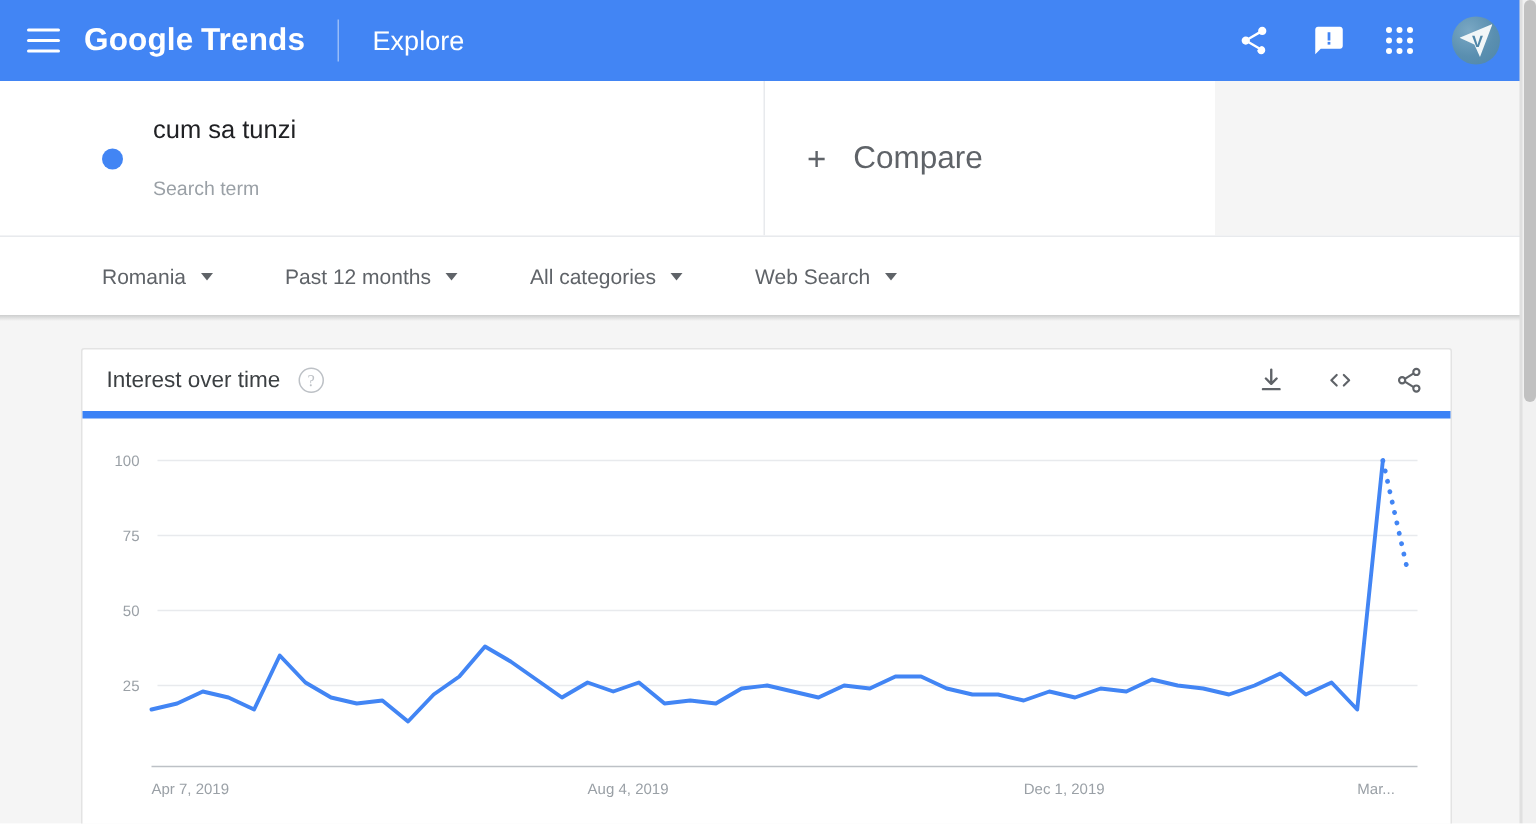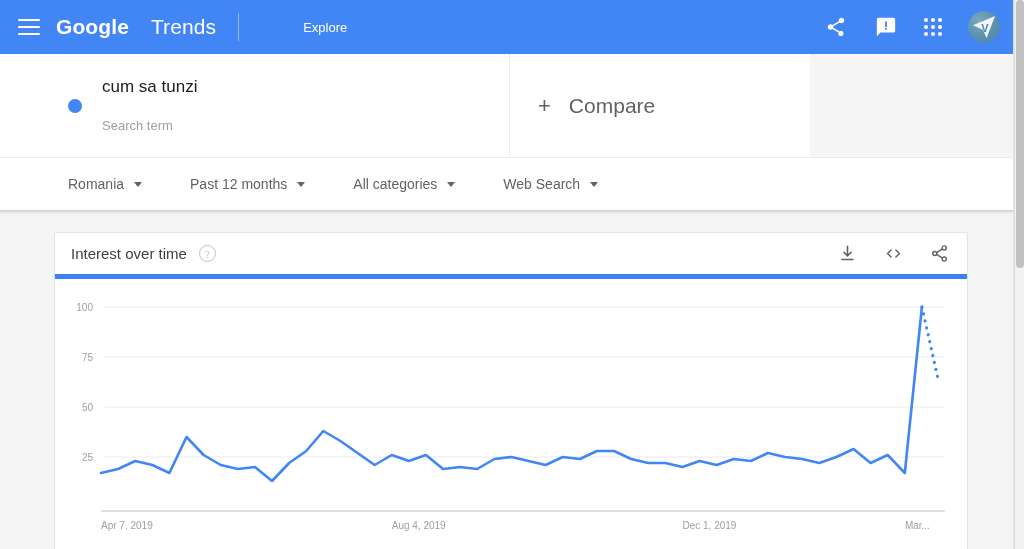--- a/index.html
+++ b/index.html
@@ -20,23 +20,23 @@
     display: flex; align-items: center;
   }
   .hamburger {
     width: 22px; height: 16px; margin-left: 18px; margin-right: 16px;
     display: flex; flex-direction: column; justify-content: space-between;
     cursor: pointer;
   }
   .hamburger span { display: block; height: 2px; width: 22px; background: #fff; border-radius: 1px; }
   .brand { display: flex; align-items: baseline; font-size: 21px; color: #fff; letter-spacing: .1px; text-align: center; }
   .brand .g { font-weight: 700; }
-  .brand .t { font-weight: 400; margin-left: 22px; }
+  .brand .t { font-weight: 700; margin-left: 5px; }
   .bar-divider { width: 1px; height: 28px; background: rgba(255,255,255,.45); margin: 0 22px; align-self: center; }
-  .explore { font-size: 13px; color: #fff; font-weight: 400; cursor: pointer; margin-left: 42px; }
+  .explore { font-size: 18px; color: #fff; font-weight: 400; cursor: pointer; }
   .appbar-right { margin-left: auto; display: flex; align-items: center; gap: 26px; padding-right: 14px; }
   .ico { width: 24px; height: 24px; display: flex; align-items: center; justify-content: center; cursor: pointer; }
   .ico svg { display: block; }
   .apps-grid { width: 18px; height: 18px; display: grid; grid-template-columns: repeat(3,1fr); grid-template-rows: repeat(3,1fr); gap: 3px; cursor: pointer; }
   .apps-grid i { display: block; width: 4px; height: 4px; background: #fff; border-radius: 50%; }
   .avatar {
     width: 32px; height: 32px; border-radius: 50%;
     background: radial-gradient(circle at 35% 30%, #7aa8c4 0%, #5a8fb0 55%, #4f86a8 100%);
     display: flex; align-items: center; justify-content: center;
     position: relative; cursor: pointer; overflow: hidden;

